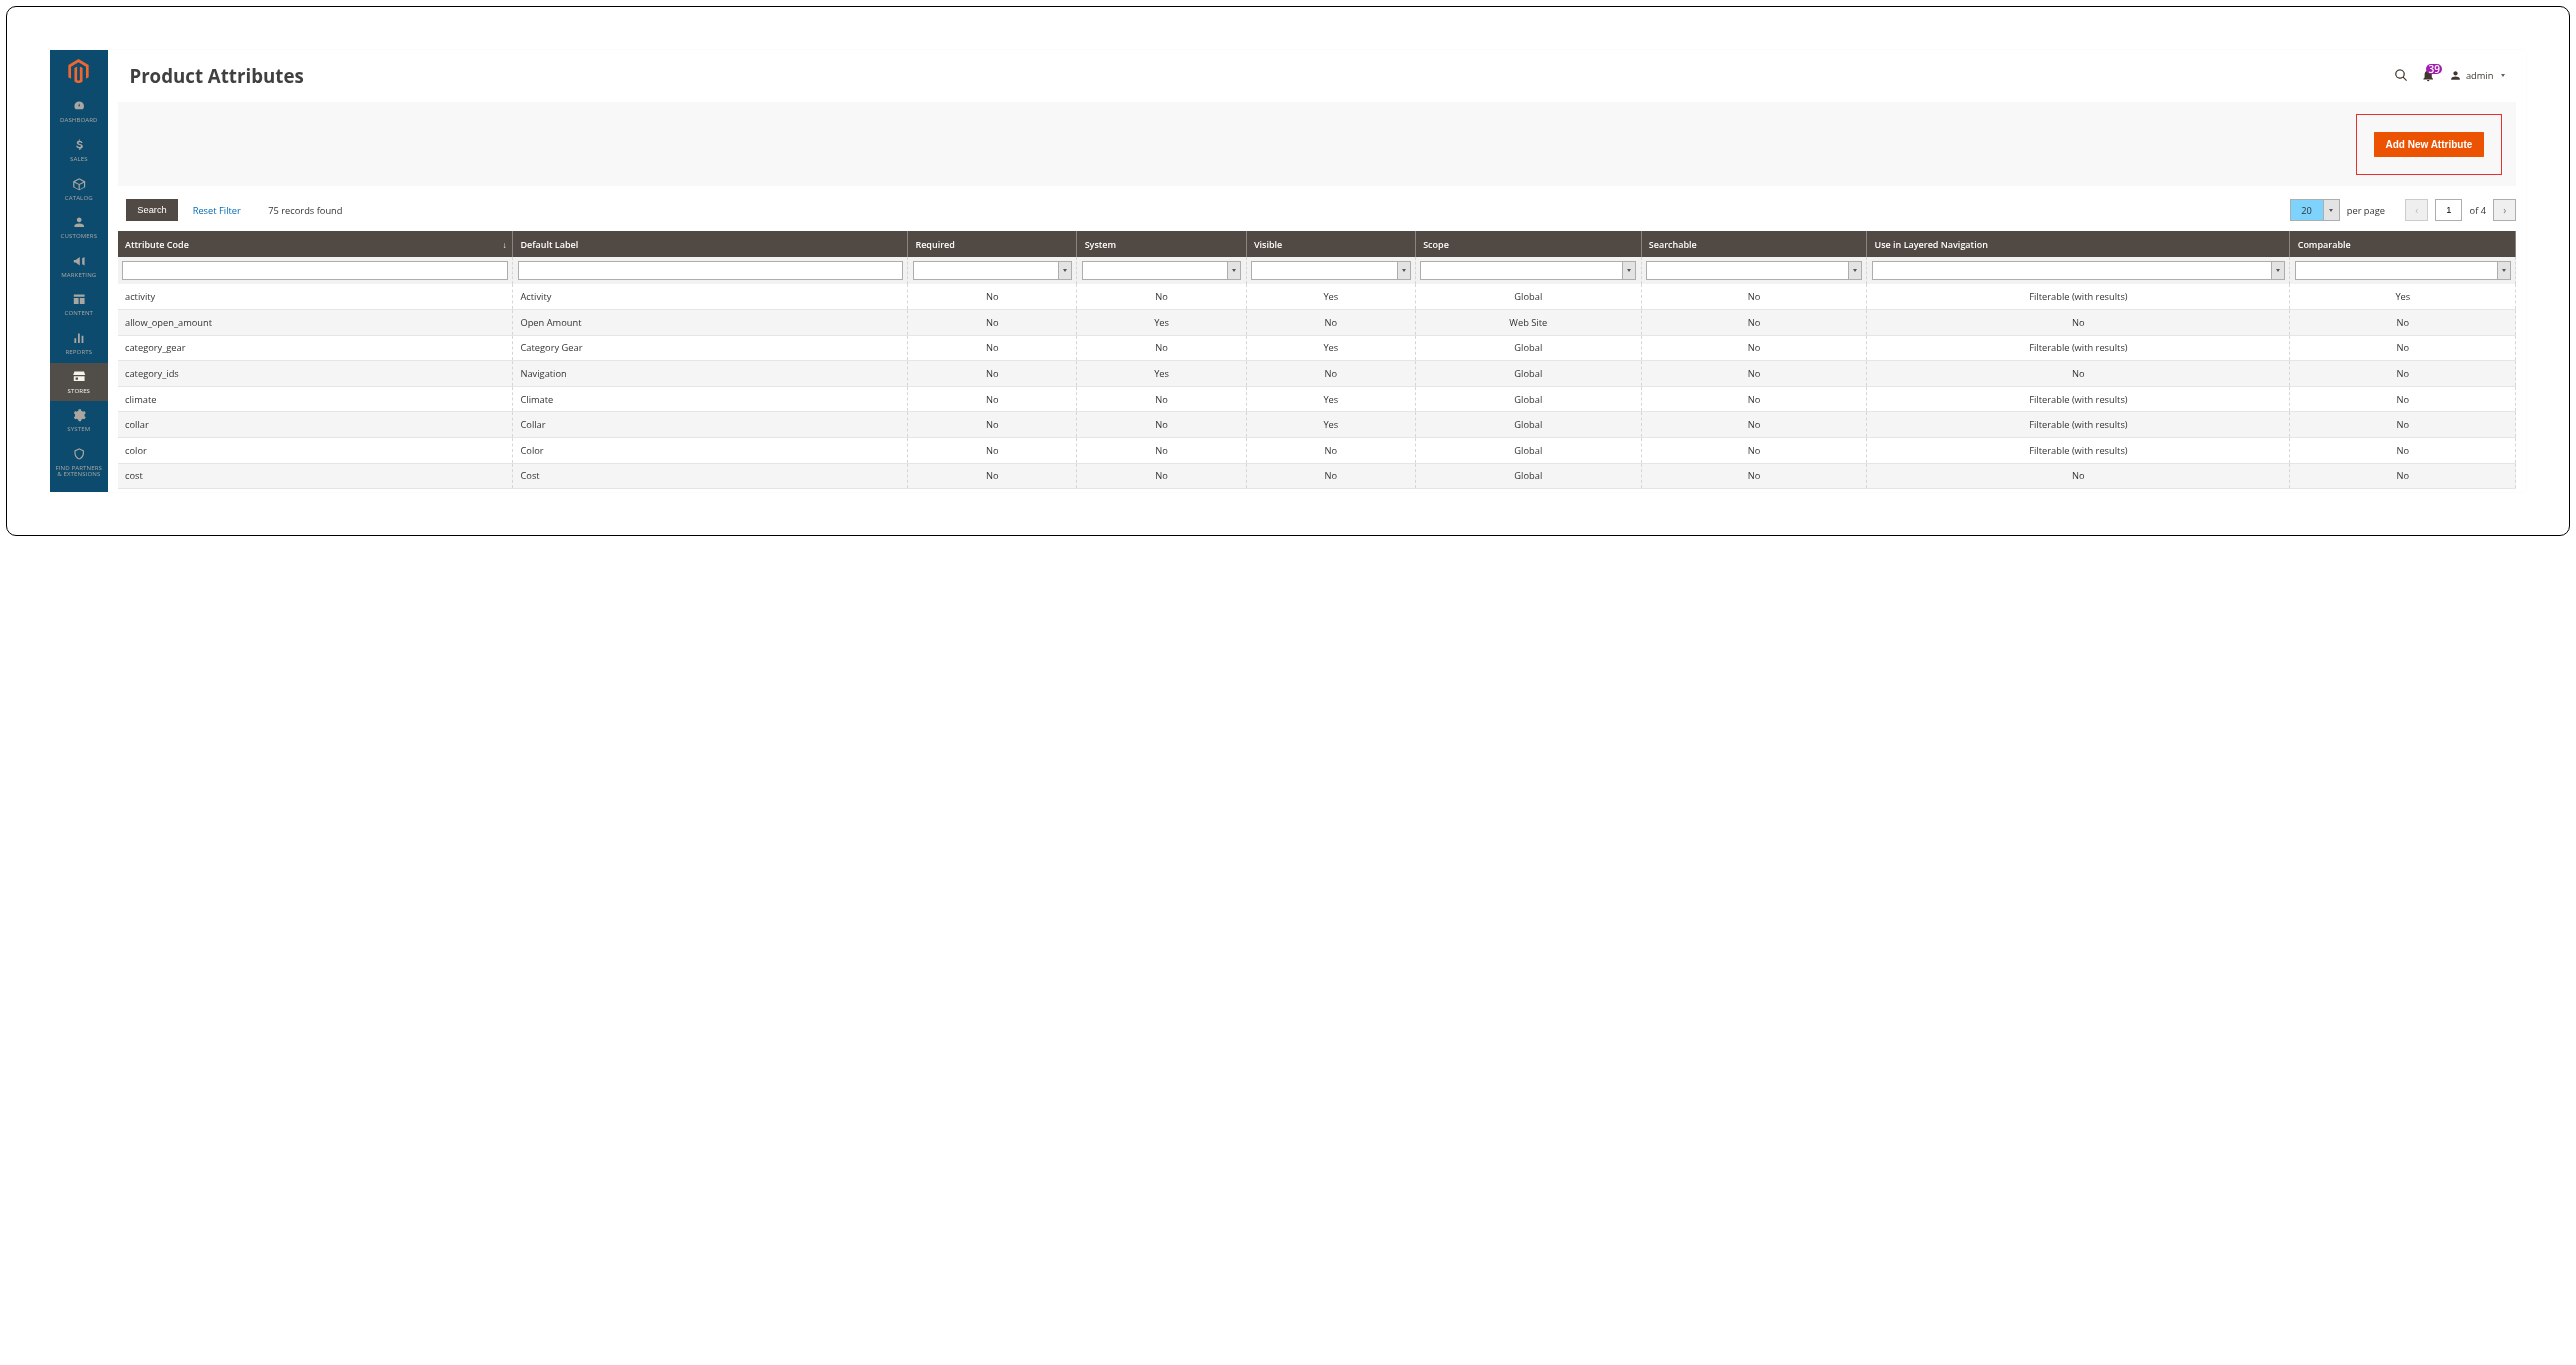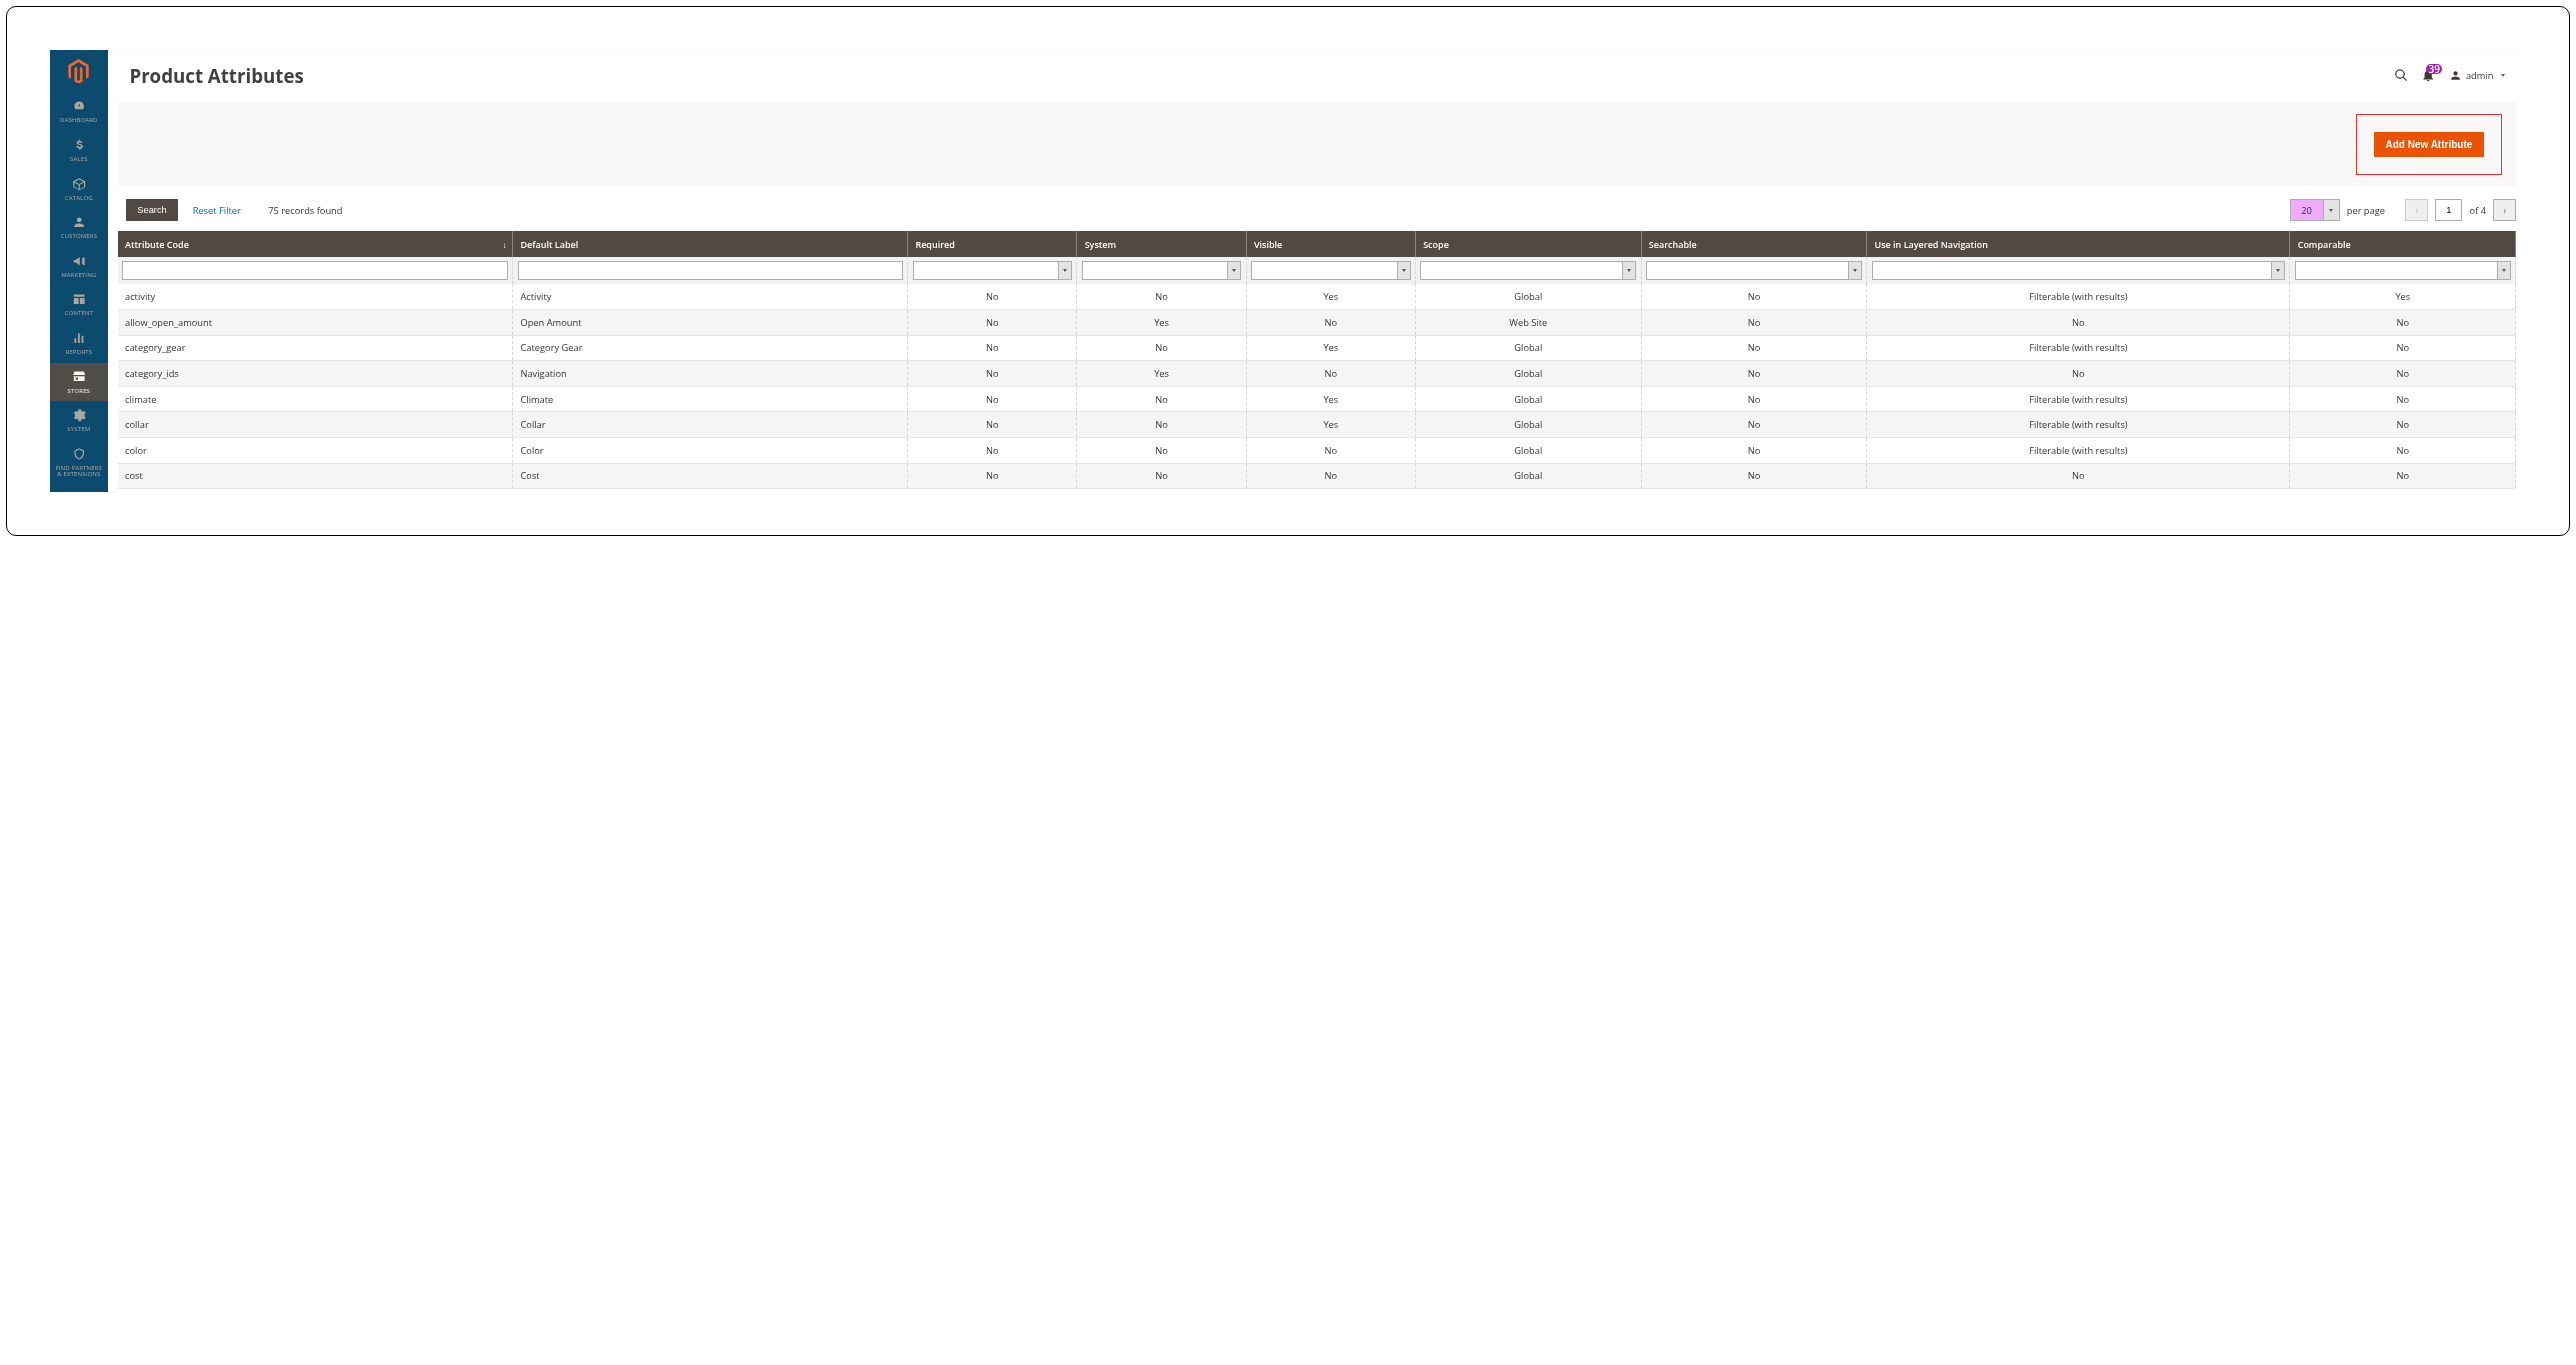--- a/index.html
+++ b/index.html
@@ -140,21 +140,21 @@
   cursor: pointer;
 }
 .reset-link { color: #006bb4; cursor: pointer; font-size: 9.3px; }
 .records { color: #333; font-size: 9.3px; margin-left: 13px;}
 .toolbar-right { display:flex; align-items:center; gap: 7.2px; }
 .perpage-value {
   display: inline-flex;
   border: 0.7px solid #adadad;
   height: 21.6px;
 }
-.perpage-value .num { width: 32px; display:flex; align-items:center; justify-content:center; font-size:9.3px; background:#f0abfc;}
+.perpage-value .num { width: 32px; display:flex; align-items:center; justify-content:center; font-size:9.3px; background:#7dd3fc;}
 .perpage-value .dd { width: 16px; background: #e3e3e3; display:flex; align-items:center; justify-content:center; border-left:0.7px solid #adadad; cursor:pointer;}
 .perpage-label { font-size: 9.3px; color: #333; margin-right: 13px;}
 .pager-btn {
   width: 23px; height: 21.6px;
   background: #efefef;
   border: 0.7px solid #adadad;
   display:flex; align-items:center; justify-content:center;
   cursor:pointer; color: #777;
 }
 .pager-btn.disabled { color:#bbb; cursor:default; background:#efefef; border-color:#ccc;}

